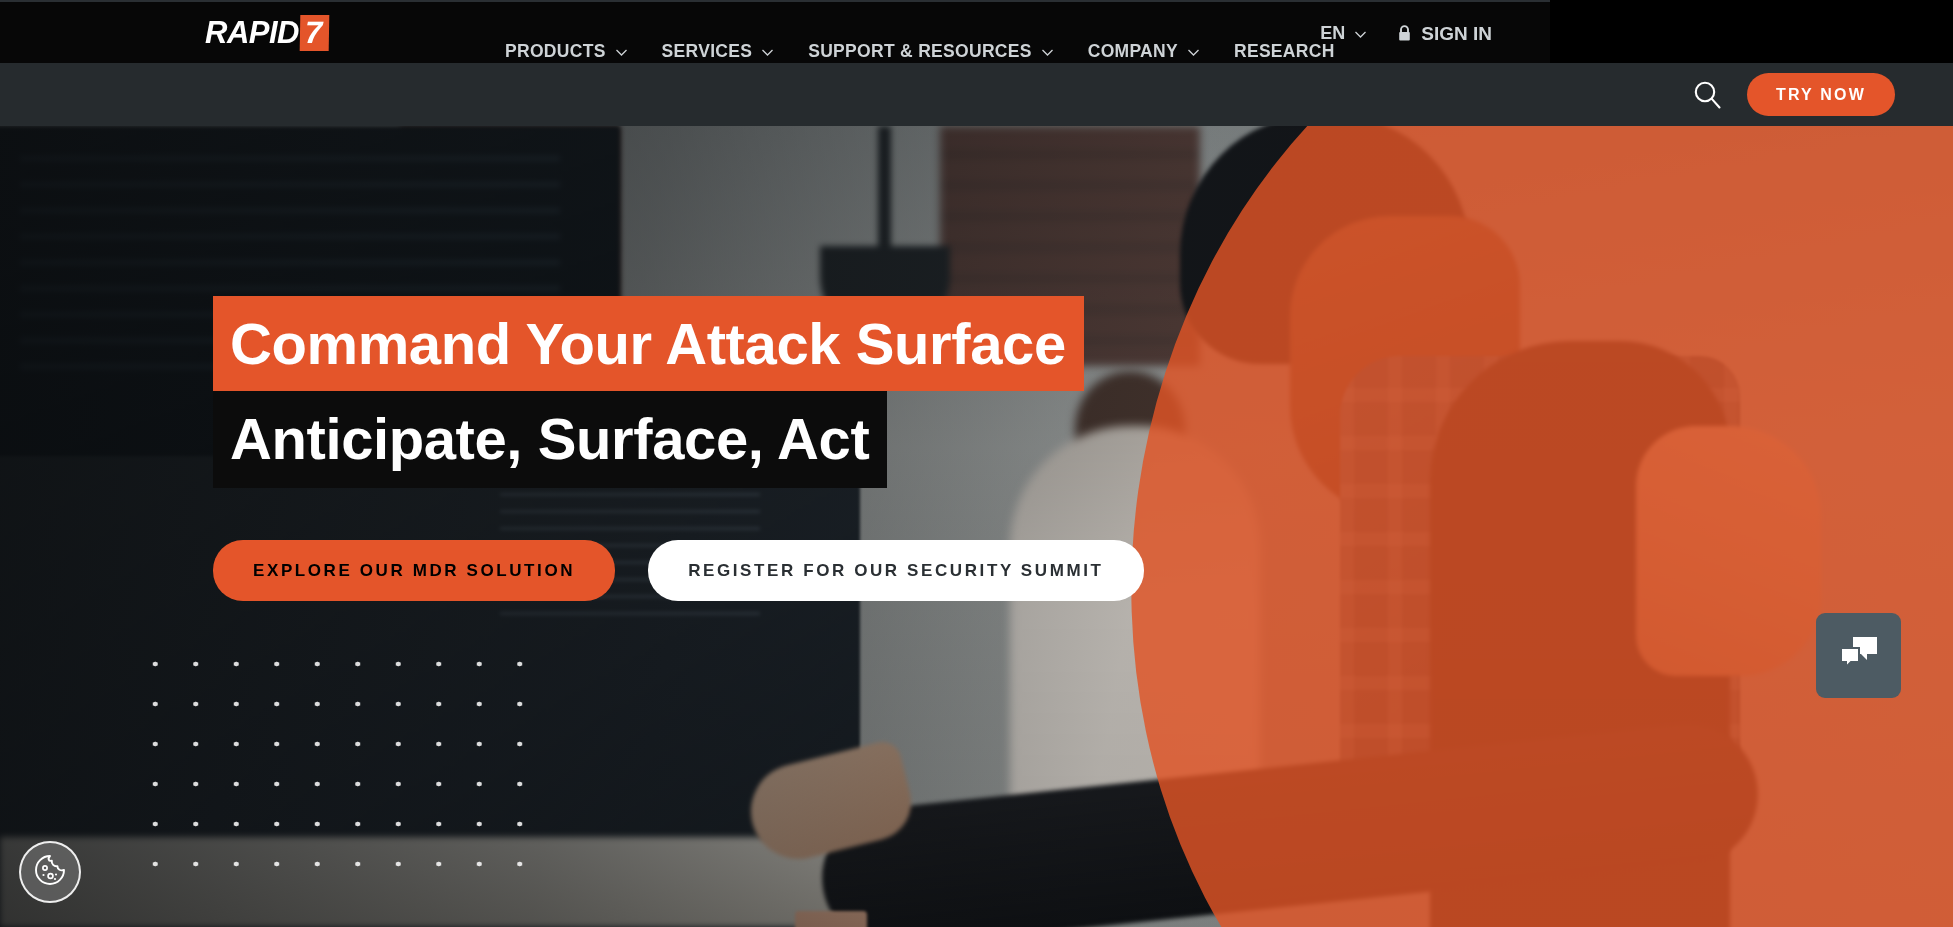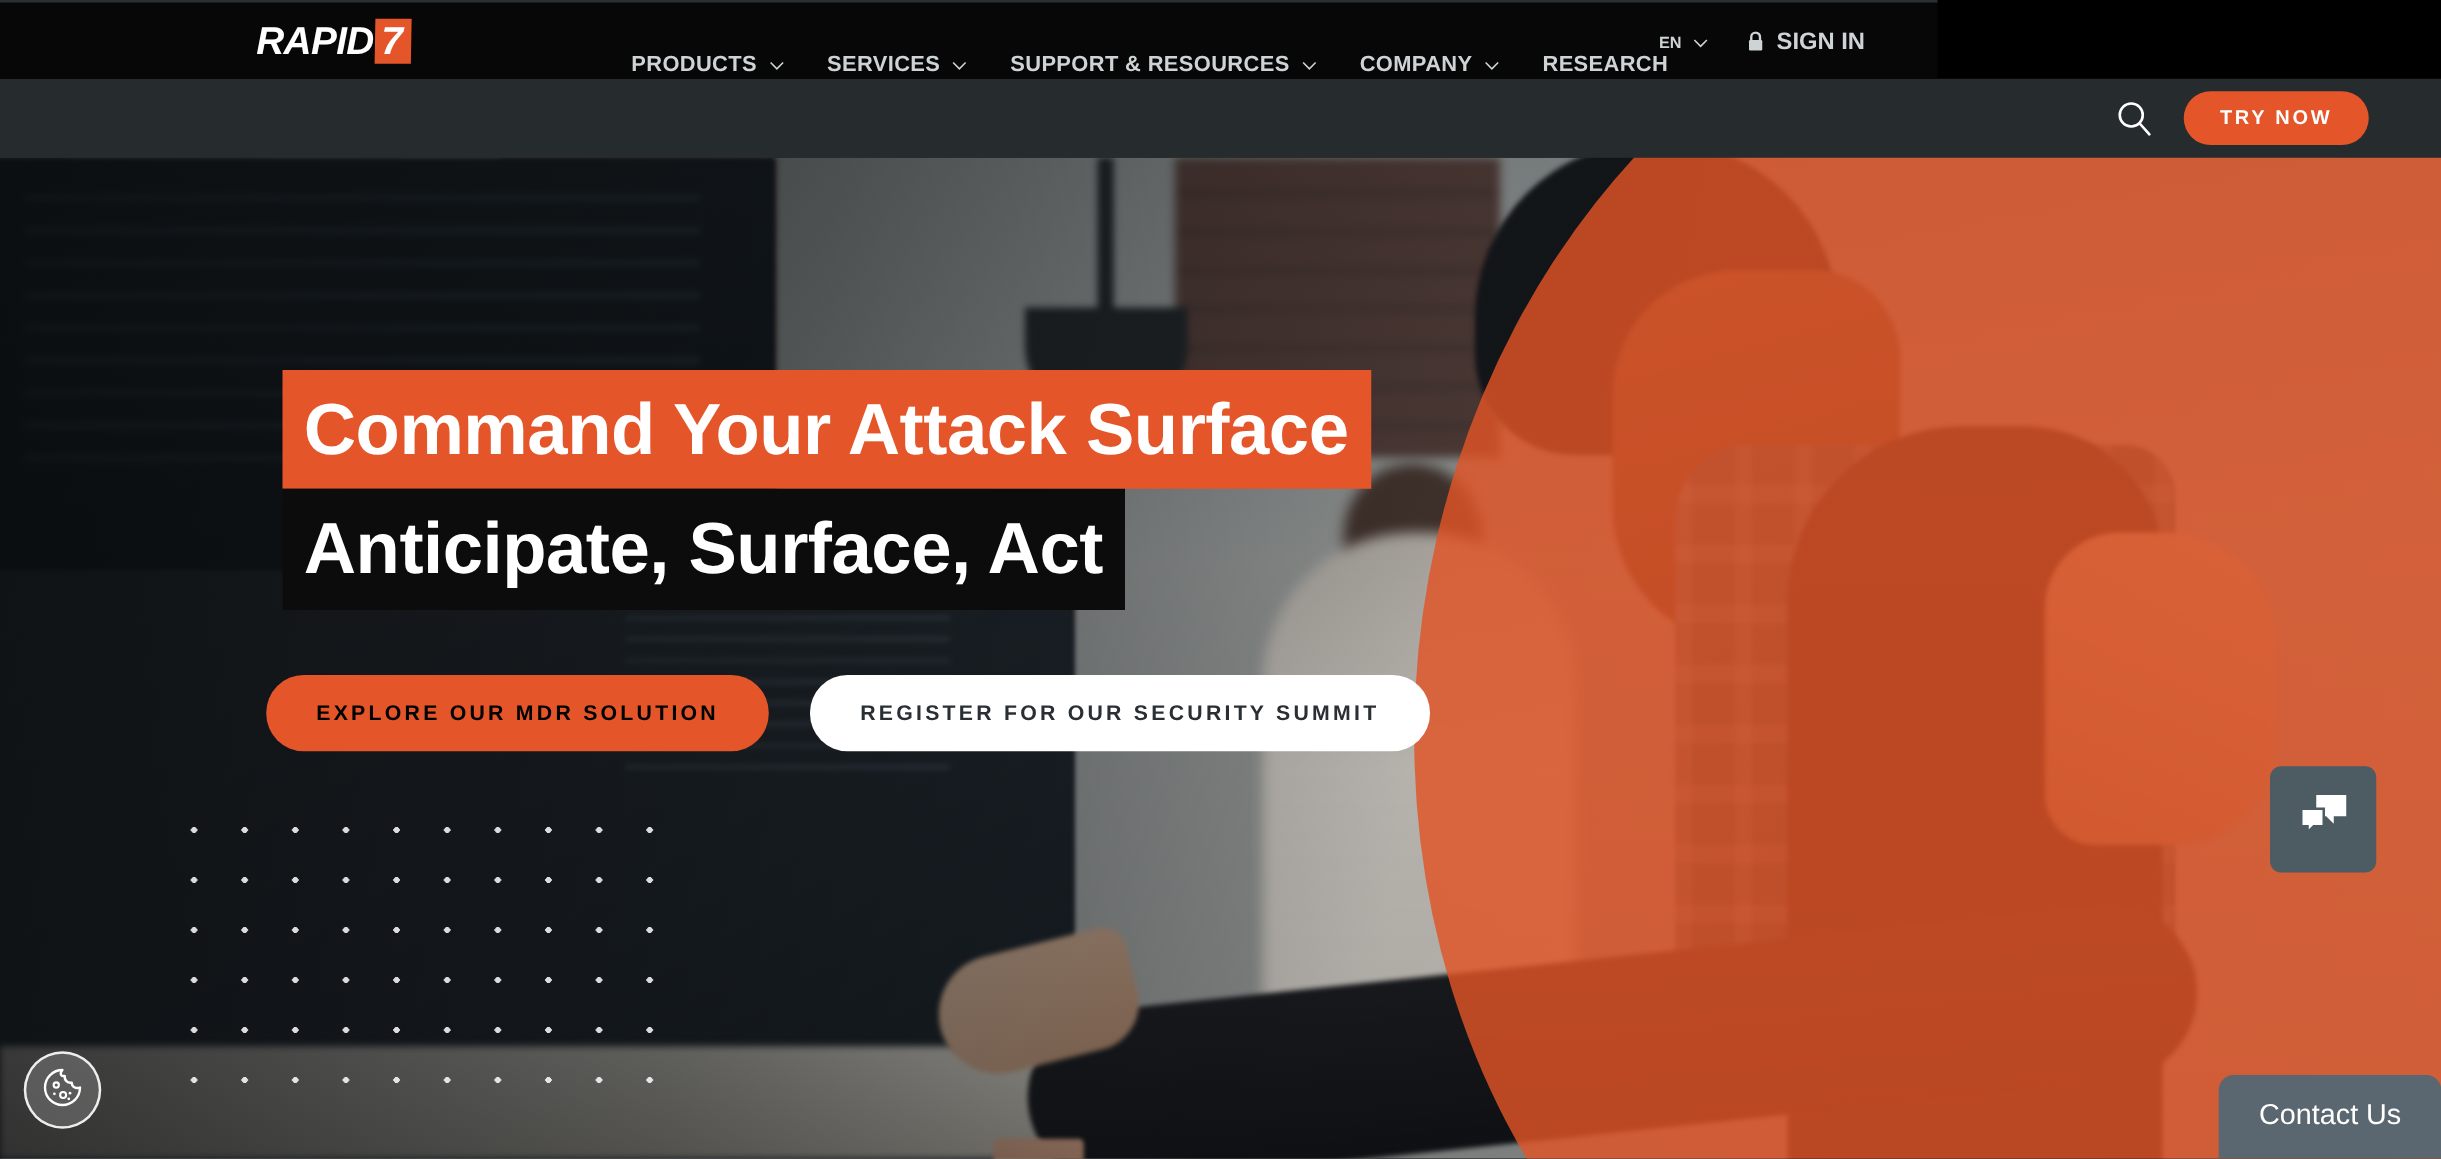--- a/index.html
+++ b/index.html
@@ -57,21 +57,21 @@
     position:relative; top:1px;
   }
   .chev svg { display:block; }
 
   .navright {
     position:absolute; right:0; top:0; height:63px;
     display:flex; align-items:center; gap:30px;
     padding-right:58px;
   }
   .lang { display:flex; align-items:center; gap:9px; color:#ced3d6;
-          font-size:13px; font-weight:bold; cursor:pointer; }
+          font-size:18px; font-weight:bold; cursor:pointer; }
   .signin { display:flex; align-items:center; gap:9px; color:#ced3d6;
             font-size:19px; font-weight:bold; cursor:pointer; }
   .lock { width:15px; height:17px; position:relative; top:0px; }
 
   
   .subbar {
     position:absolute; top:63px; left:0; width:1953px; height:63px;
     background:#262b2e;
     z-index:39;
     display:flex; align-items:center; justify-content:flex-end;
@@ -249,21 +249,20 @@
   
   .hero-content { position:absolute; left:213px; top:170px; z-index:5; }
   .hl {
     display:inline-block;
     font-size:58px; font-weight:bold;
     line-height:1.0;
     color:#ffffff;
     letter-spacing:-0.4px;
     font-family:"Liberation Sans", sans-serif;
     white-space:nowrap;
-    margin-left:13px;
   }
   .hl1 { background:#e4552a; padding:19px 18px 18px 17px; }
   .hl2 { background:#0c0c0c; padding:19px 18px 20px 17px; }
   .hl-row { line-height:0; }
 
   .ctas { margin-top:52px; display:flex; gap:33px; }
   .btn {
     border:none; cursor:pointer;
     border-radius:30px;
     height:61px;
@@ -447,16 +446,15 @@
 
     <div class="chatbtn">
       <span>
         <svg width="44" height="40" viewBox="0 0 44 40">
           <path d="M16 3 H40 V20 H30 L30 26 L24 20 H16 Z" fill="#ffffff"></path>
           <path d="M4 14 H22 V28 H14 L9 33 L9 28 H4 Z" fill="#ffffff" stroke="#4d5b63" stroke-width="2"></path>
         </svg>
       </span>
     </div>
 
-    <div class="contact">Contact Us</div>
 
   </div>
 </div>
 
 </body></html>

